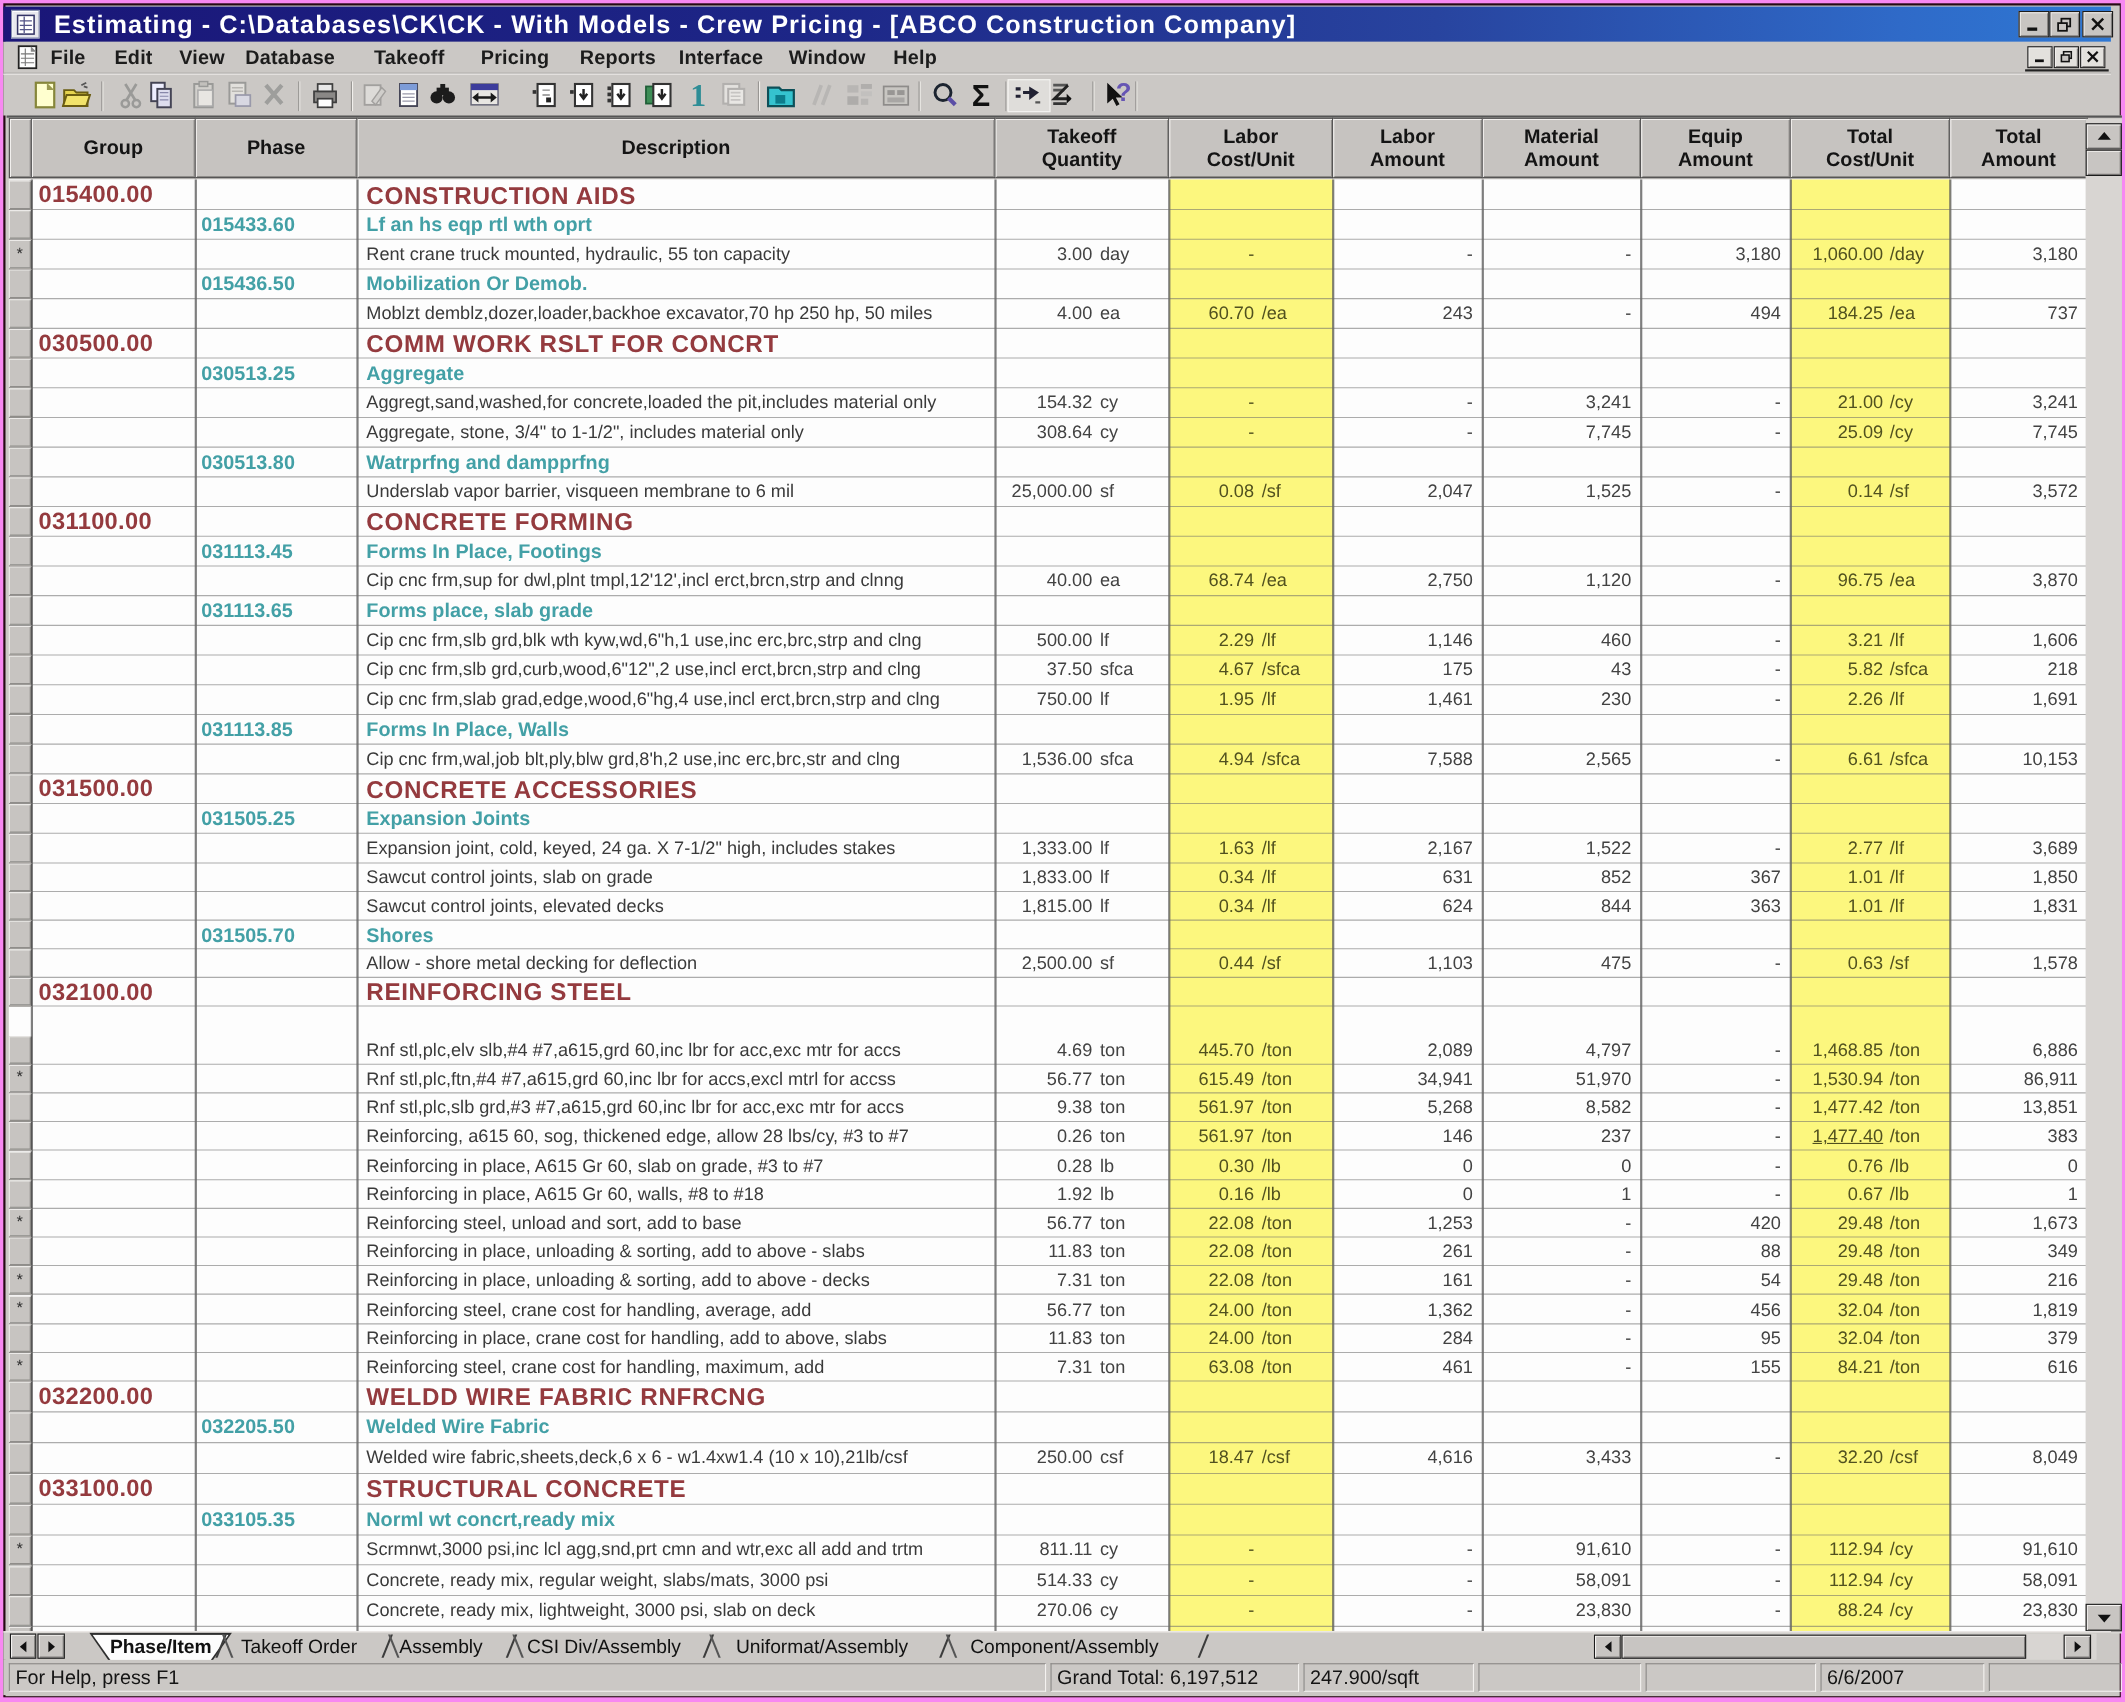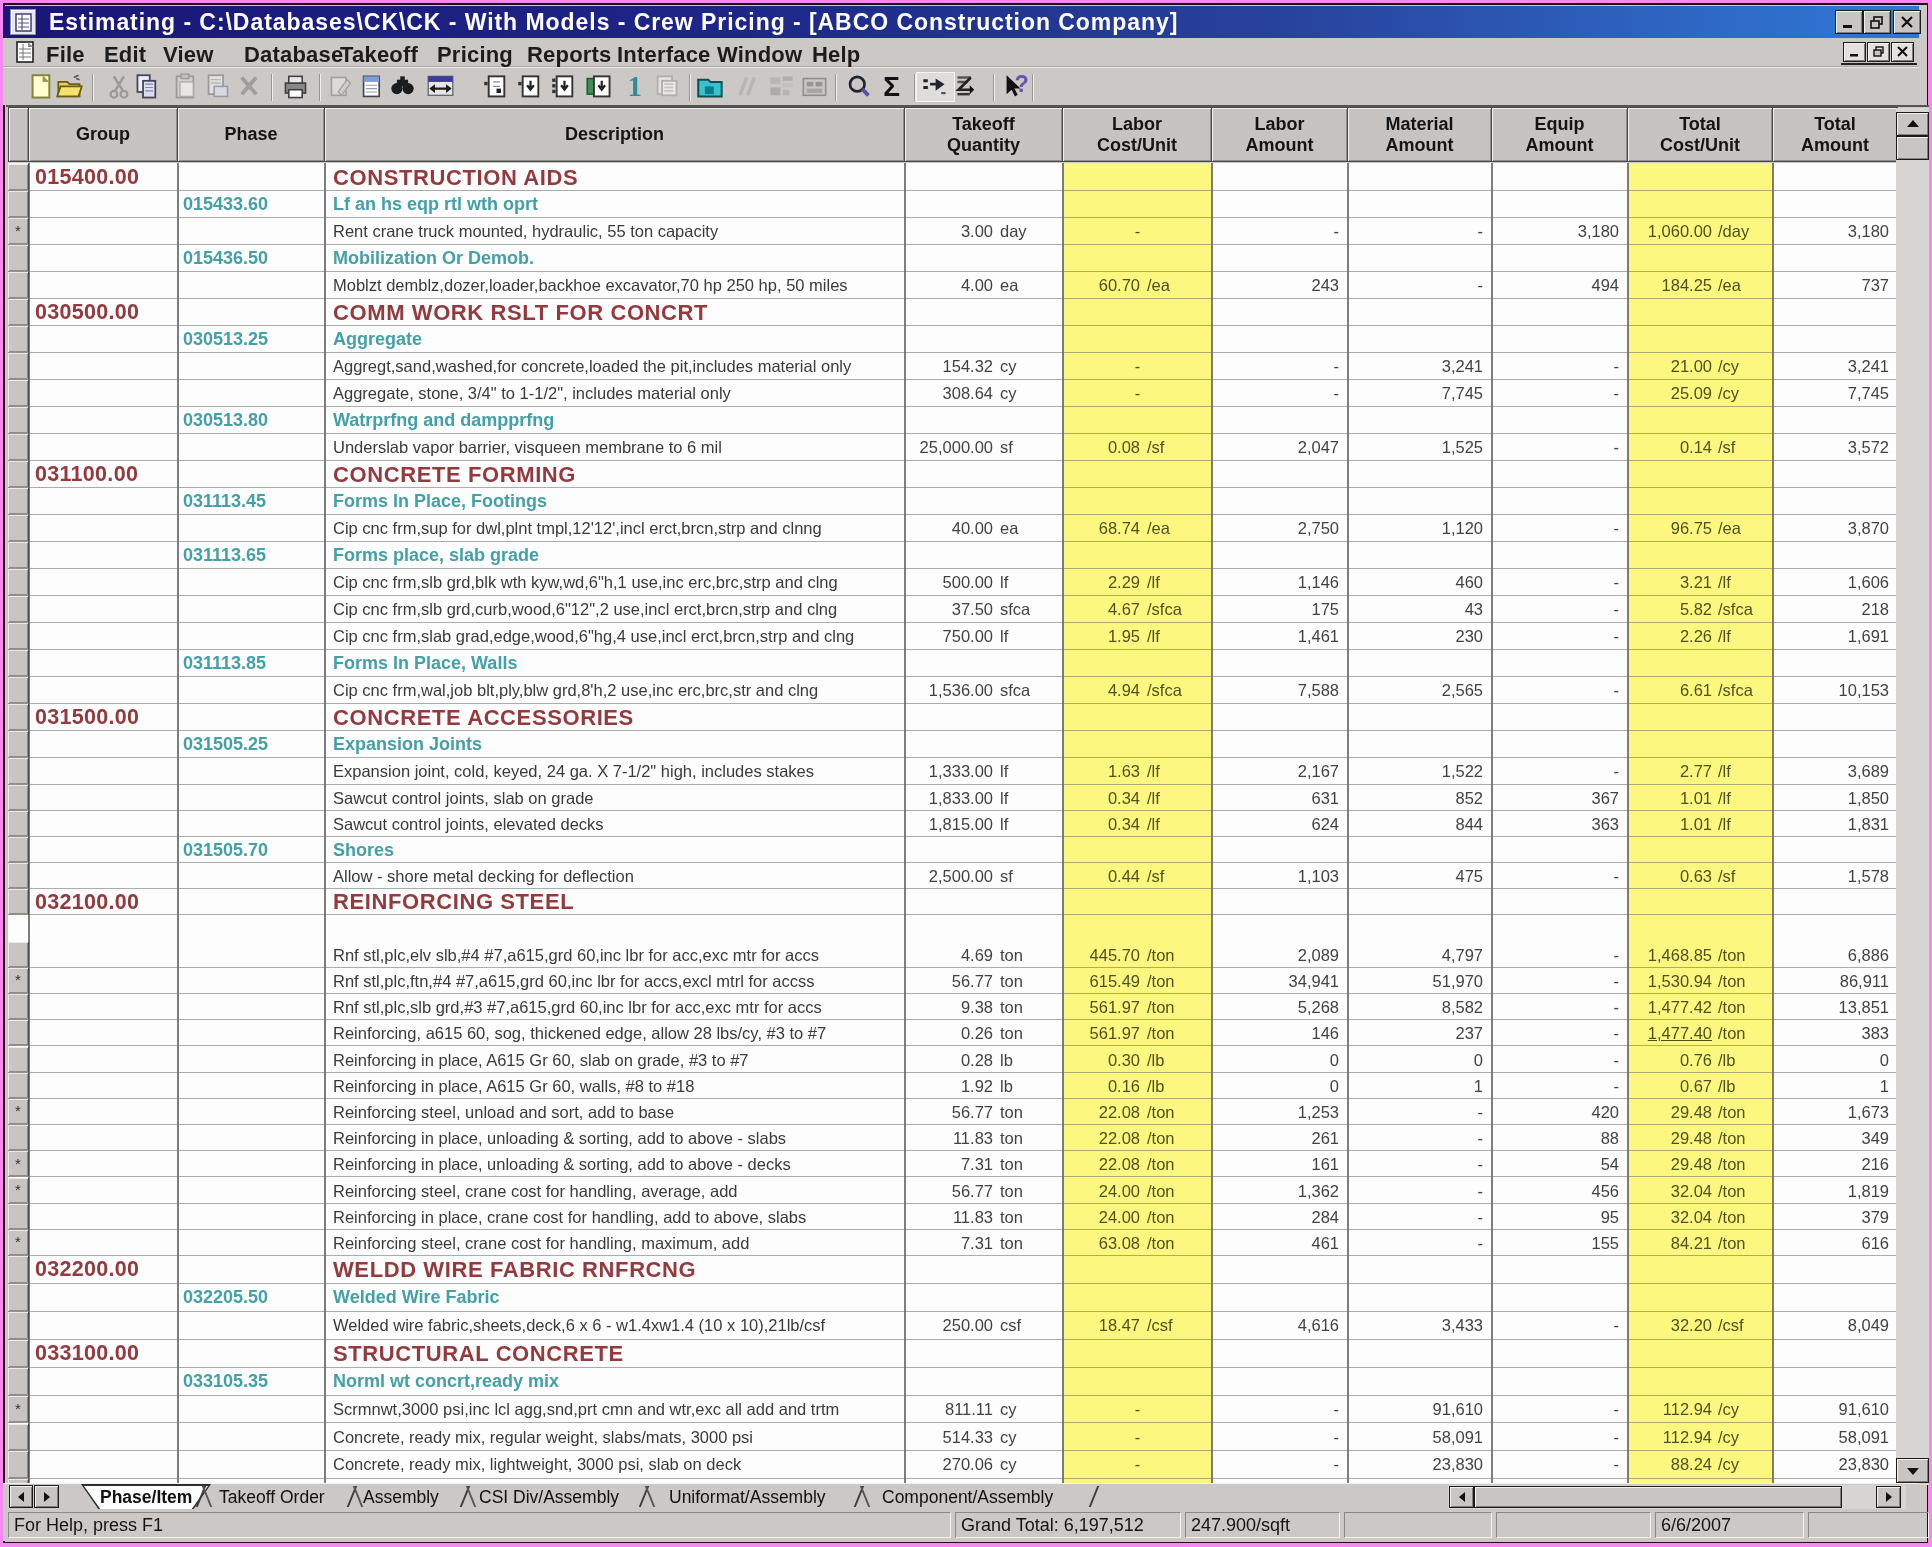--- a/index.html
+++ b/index.html
@@ -3,21 +3,21 @@
 *{margin:0;padding:0;box-sizing:border-box}
 html,body{width:1932px;height:1547px;overflow:hidden}
 body{background:#f788f1;font-family:"Liberation Sans",sans-serif;position:relative}
 #win{position:absolute;left:3px;top:3px;width:1925px;height:1540px;background:#250a14}
 #inner{position:absolute;left:2px;top:2px;width:1922px;height:1537px;background:#cbc8c5}
 .abs{position:absolute}
 #title{left:3px;top:6px;width:1916px;height:32px;background:linear-gradient(90deg,#1a1678 0%,#1d2687 38%,#28449f 68%,#2f6ac8 90%,#2e78d4 100%);}
 #title .txt{position:absolute;left:46px;top:3px;color:#fff;font-size:23px;font-weight:bold;letter-spacing:.95px;white-space:pre}
 #appico{position:absolute;left:7px;top:3px;width:26px;height:26px;background:#e8e8ee;border:1px solid #8890b0;box-shadow:inset 1px 1px 0 #fff}
 #menubar{left:3px;top:38px;width:1916px;height:29px;background:#cbc8c5;border-bottom:1px solid #aaa8a5}
-.mi{position:absolute;top:4px;font-size:22px;font-weight:bold;color:#1c1c1c;letter-spacing:.2px}
+.mi{position:absolute;top:4px;font-size:18px;font-weight:bold;color:#1c1c1c;letter-spacing:.2px}
 #toolbar{left:3px;top:67px;width:1916px;height:38px;background:#cbc8c5;border-top:1px solid #e9e7e4}
 .tsep{position:absolute;top:6px;width:2px;height:27px;border-left:1px solid #989693;border-right:1px solid #f1efec}
 #gridwrap{left:6px;top:105px;width:1923px;height:1378px;background:#cbc8c5;border-top:2px solid #555}
 .hcell{position:absolute;top:0px;height:55px;border-bottom-width:2px;background:#c6c3c0;border:1px solid #4a4a4a;border-left:none;box-shadow:inset 1px 1px 0 #f2f0ee,inset -1px -1px 0 #8f8d8a;display:flex;align-items:center;justify-content:center;text-align:center;font-size:18px;font-weight:bold;color:#141414;line-height:1.16}
 #body{position:absolute;left:2px;top:56px;width:1890px;height:1320px;background:#fdfdfd;overflow:hidden}
 .ycol{position:absolute;top:0;height:100%;background:#fcf77e}
 .vline{position:absolute;top:0;height:100%;width:2px;background:rgba(90,90,90,.78)}
 .row{position:absolute;left:0;width:1890px;height:27px;border-bottom:1px solid rgba(105,105,105,.55)}
 .mcell{position:absolute;left:0;width:21px;background:#c7c4c1;border-right:1px solid #4a4a4a;border-bottom:1px solid #93918e;box-shadow:inset 1px 1px 0 #eceae8,inset -1px -1px 0 #8f8d8a;display:flex;align-items:center;justify-content:center}
 .star{width:6px;height:6px;color:#333;font-size:15px;line-height:6px}
@@ -76,21 +76,21 @@
 </div>
 <div class="abs" id="menubar">
 <svg class="abs" style="left:11px;top:1px" width="26" height="27">
         <rect x="3" y="3" width="16" height="20" fill="#fdfdfd" stroke="#222" stroke-width="1.6"></rect>
         <path d="M14 3 l5 5 h-5 z" fill="#888"></path>
         <path d="M5 10h12M5 14h12M5 18h12M9 5v16" stroke="#777" stroke-width="1"></path>
       </svg>
 <div class="mi" style="left:43px">File</div>
 <div class="mi" style="left:101px">Edit</div>
 <div class="mi" style="left:160px">View</div>
-<div class="mi" style="left:241px">Database</div>
+<div class="mi" style="left:220px">Database</div>
 <div class="mi" style="left:337px">Takeoff</div>
 <div class="mi" style="left:434px">Pricing</div>
 <div class="mi" style="left:524px">Reports</div>
 <div class="mi" style="left:614px">Interface</div>
 <div class="mi" style="left:714px">Window</div>
 <div class="mi" style="left:809px">Help</div>
 <div class="btn3 lite" style="left:1840px;top:4px;width:23px;height:20px">
         <svg width="14" height="12">
           <rect x="2" y="8" width="8" height="2.5" fill="#111"></rect>
         </svg>

